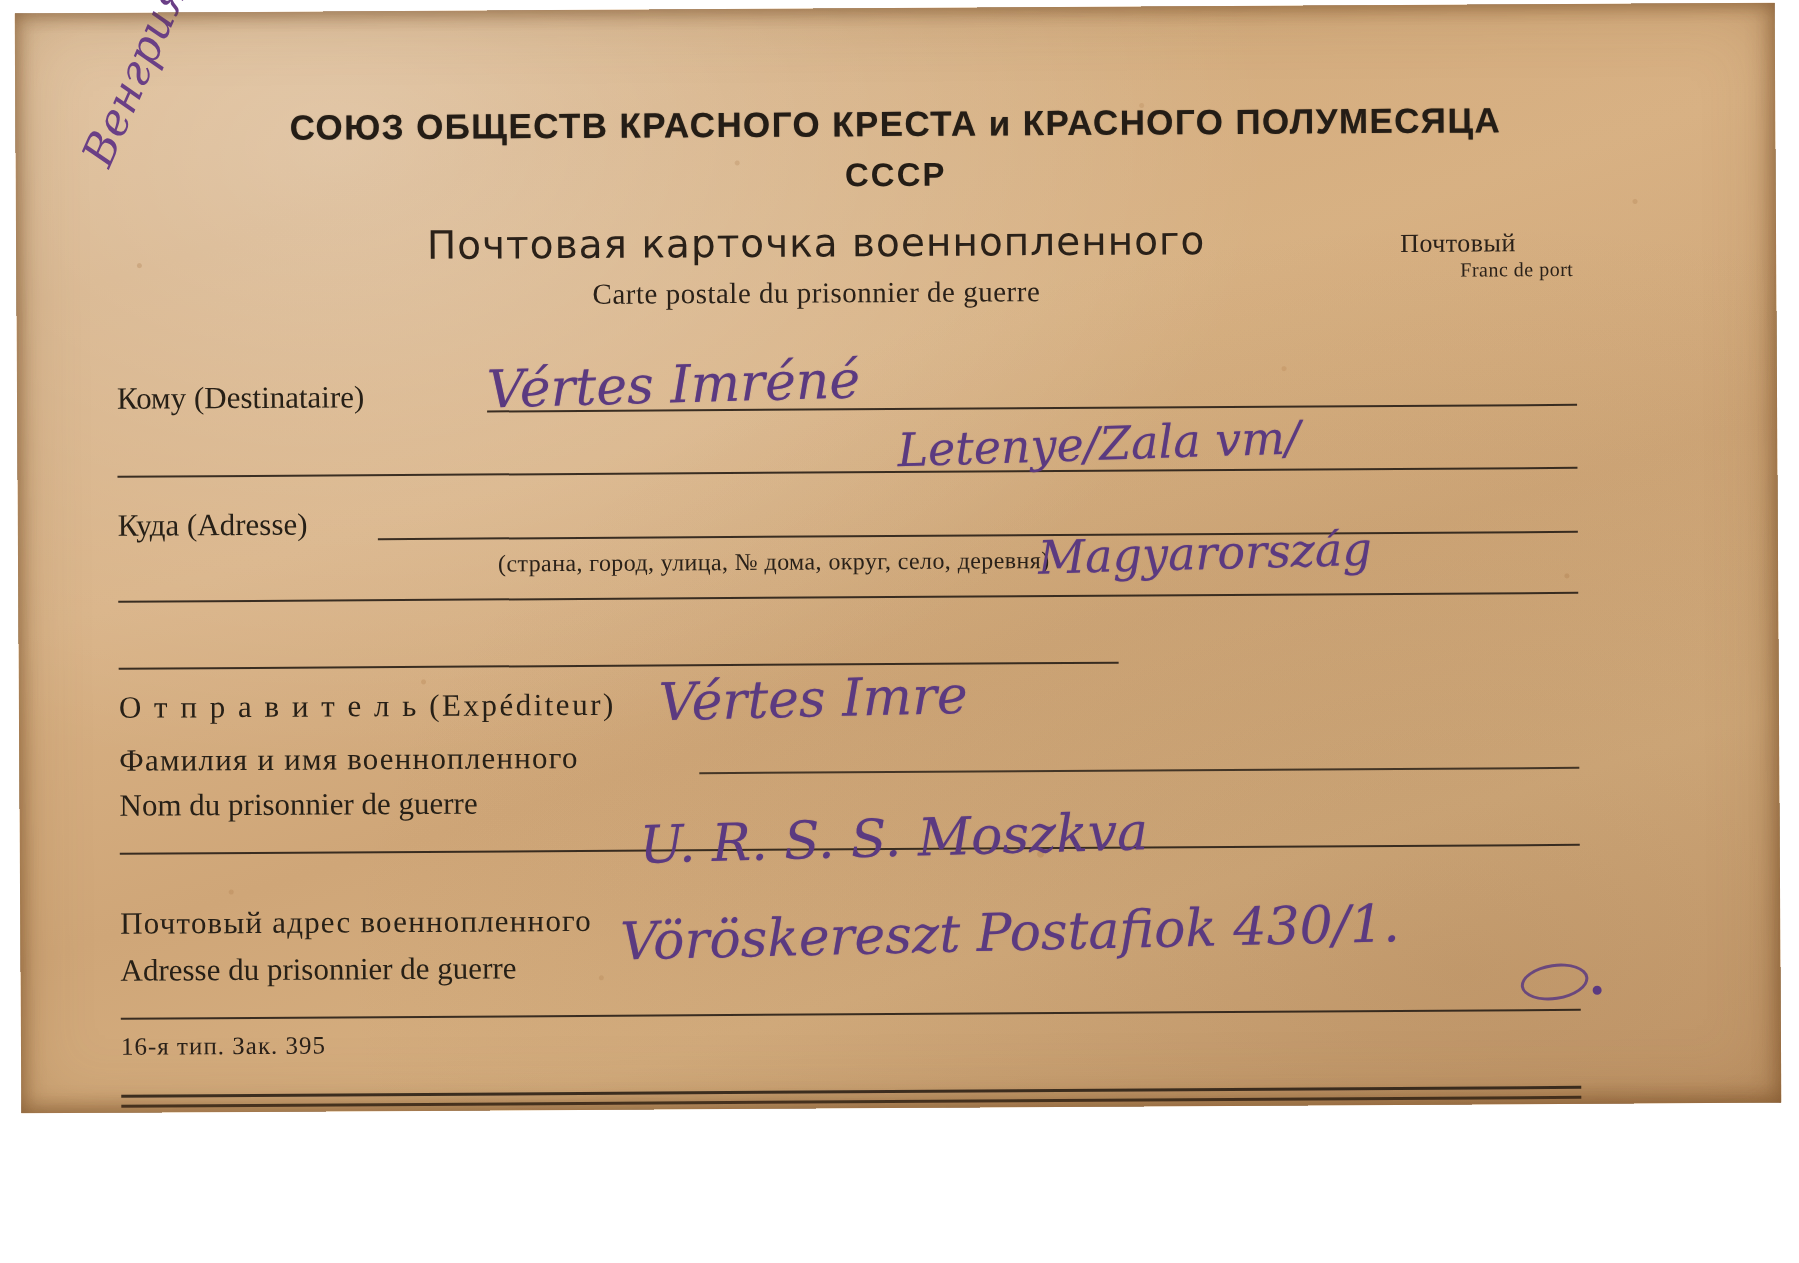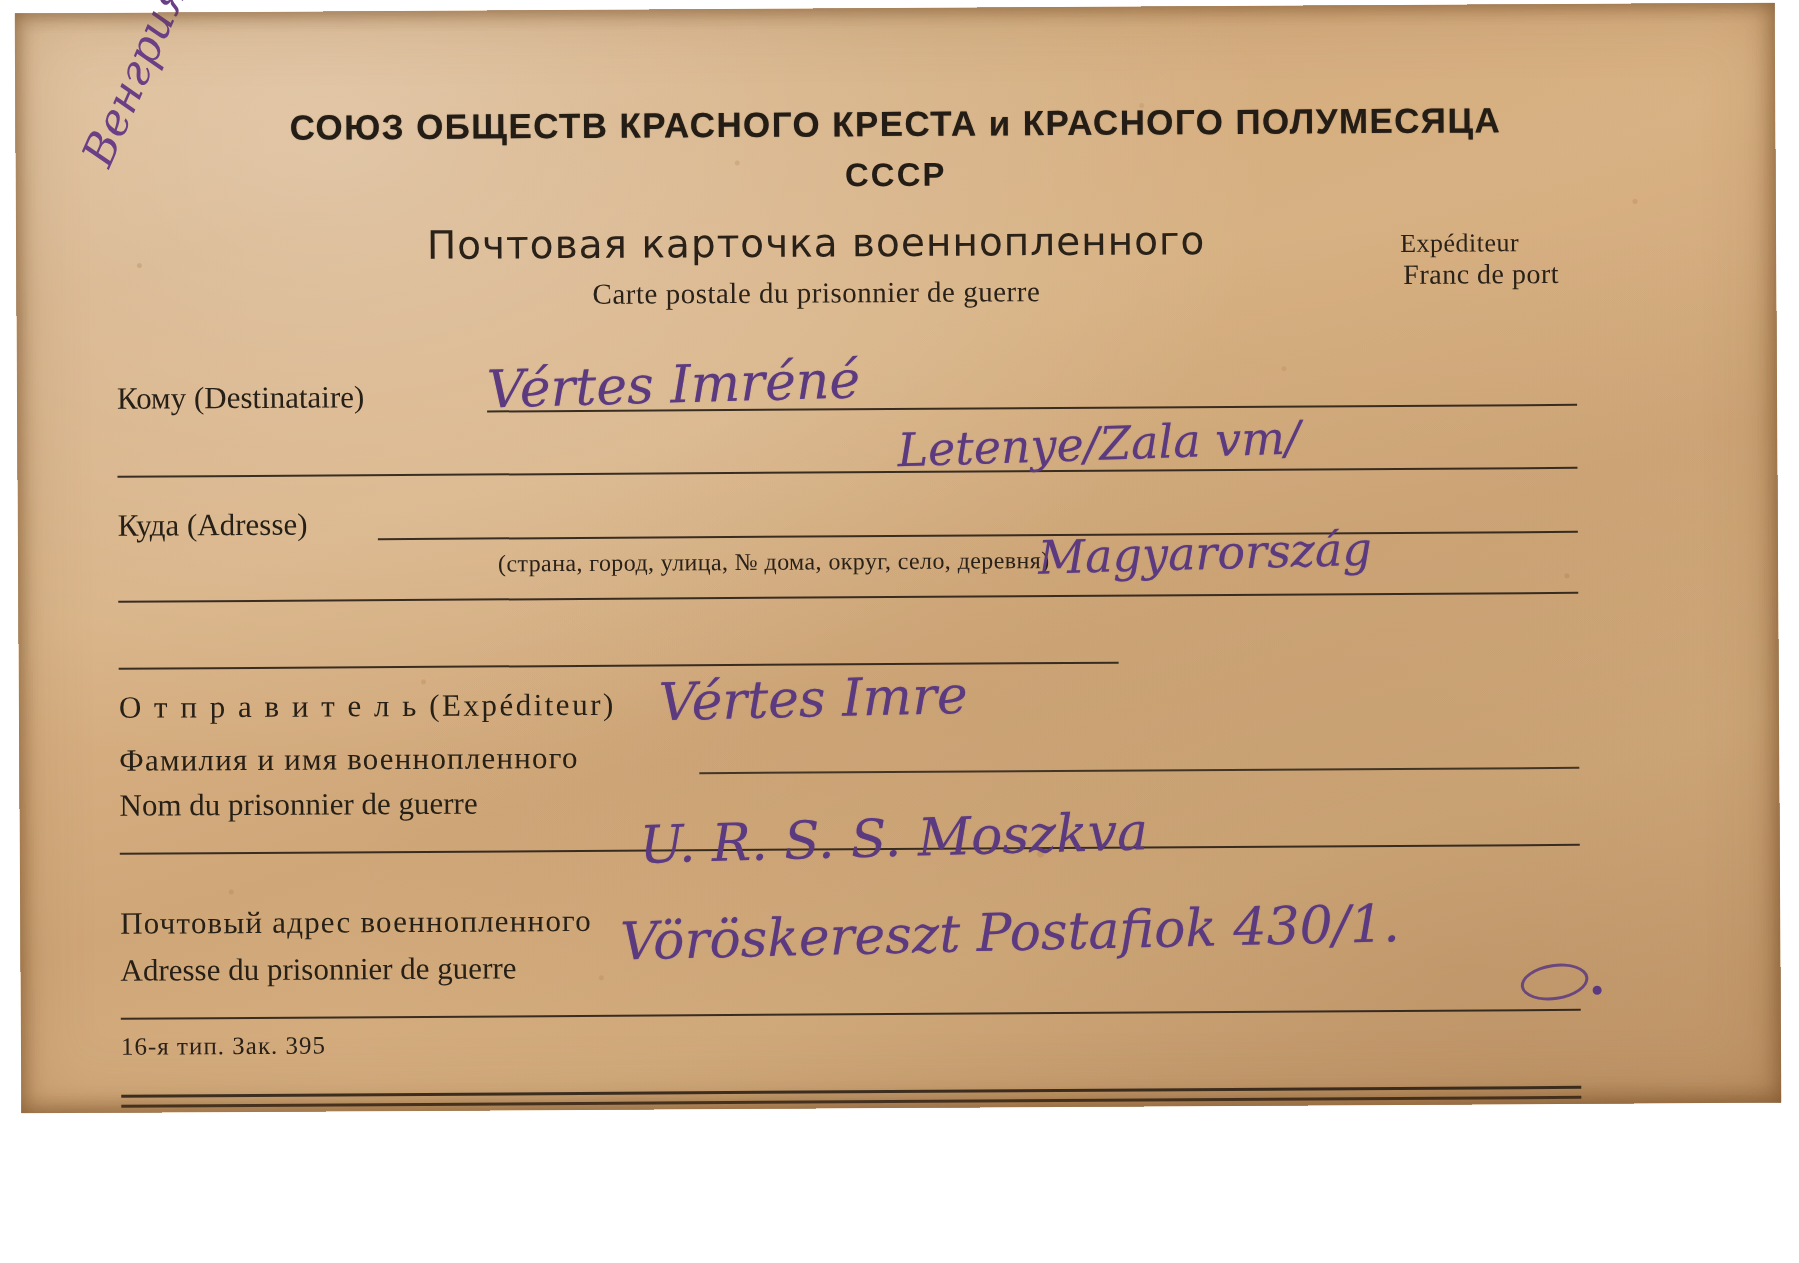--- a/index.html
+++ b/index.html
@@ -109,23 +109,23 @@
   .free1 {
     position: absolute;
     left: 1384px;
     top: 224px;
     font-size: 26px;
     letter-spacing: 0.5px;
     color: #2a2119;
   }
   .free2 {
     position: absolute;
-    left: 1387px;
+    left: 1444px;
     top: 254px;
-    font-size: 28px;
+    font-size: 20px;
     letter-spacing: 0.5px;
     color: #2a2119;
   }
 
   .lbl {
     position: absolute;
     font-family: "Liberation Serif", serif;
     color: #272017;
     white-space: nowrap;
   }
@@ -220,21 +220,21 @@
 
   <div class="card">
     <div class="speckle"></div>
 
     <div class="hdr1">СОЮЗ ОБЩЕСТВ КРАСНОГО КРЕСТА и КРАСНОГО ПОЛУМЕСЯЦА</div>
     <div class="hdr2">СССР</div>
 
     <div class="title-ru">Почтовая карточка военнопленного</div>
     <div class="title-fr">Carte postale du prisonnier de guerre</div>
 
-    <div class="free1">Expéditeur</div>
+    <div class="free1">Почтовый</div>
     <div class="free2">Franc de port</div>
 
     <div class="lbl" style="left:100px; top:368px; font-size:31px;">Кому  (Destinataire)</div>
     <div class="rule" style="left:470px; top:400px; width:1090px;"></div>
     <div class="rule" style="left:100px; top:463px; width:1460px;"></div>
 
     <div class="lbl" style="left:100px; top:495px; font-size:31px;">Куда (Adresse)</div>
     <div class="rule" style="left:360px; top:527px; width:1200px;"></div>
     <div class="hint">(страна, город, улица, № дома, округ, село, деревня)</div>
     <div class="rule" style="left:100px; top:588px; width:1460px;"></div>

